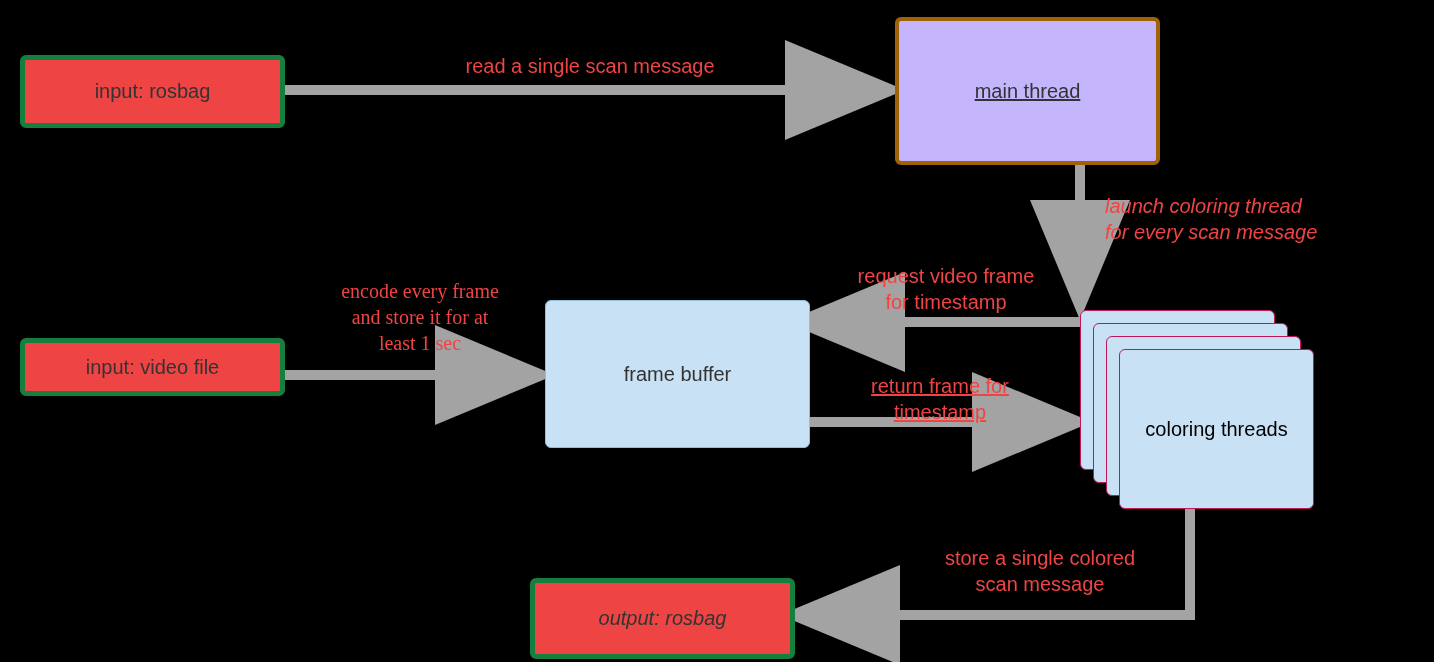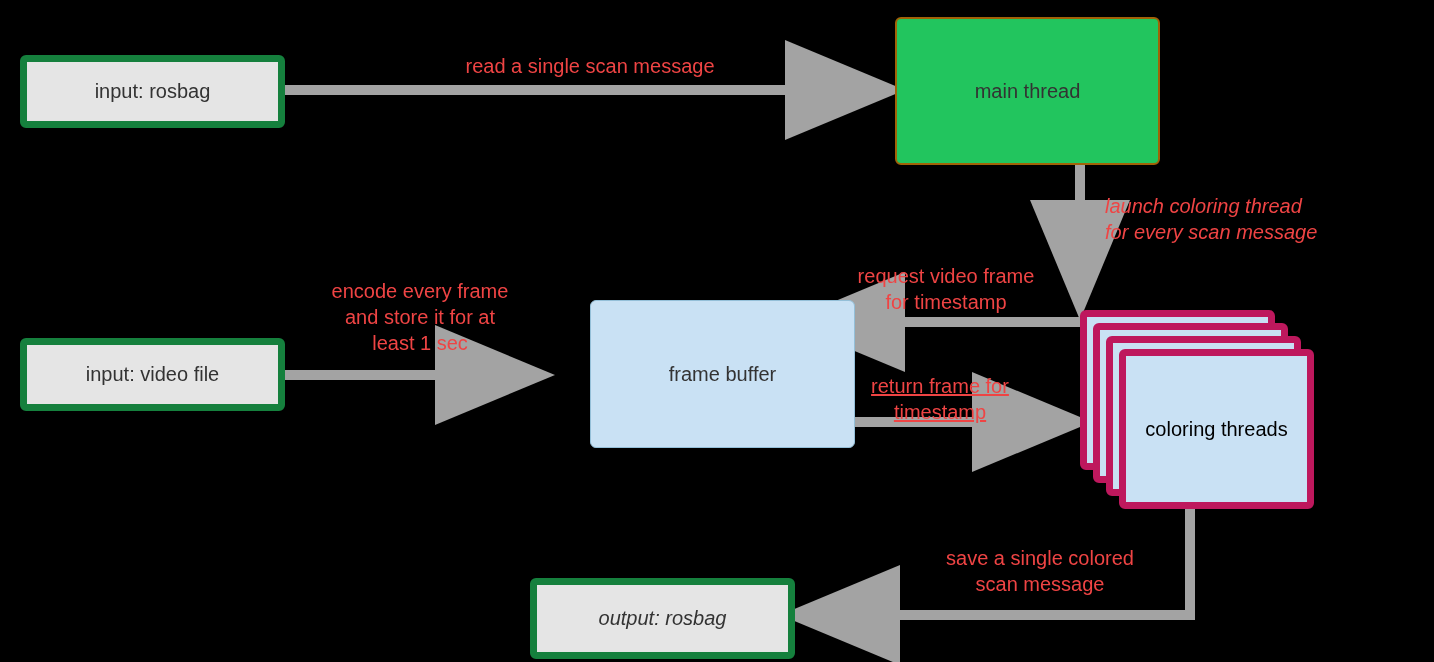--- a/index.html
+++ b/index.html
@@ -10,38 +10,38 @@
     body {
       background: #000;
       width: 1434px;
       height: 662px;
       position: relative;
       font-family: Arial, sans-serif;
       font-size: 20px;
     }
     .node {
       position: absolute;
-      background: #e5e5e5;
-      border: 7px solid #15803d;
+      background: #ef4444;
+      border: 5px solid #15803d;
       border-radius: 6px;
       display: flex;
       align-items: center;
       justify-content: center;
       text-align: center;
       color: #333;
       padding: 8px;
     }
     .node-main {
-      background: #22c55e;
-      border: 2px solid #a16207;
+      background: #c4b5fd;
+      border: 4px solid #a16207;
+      text-decoration: underline;
     }
     .node-blue {
       background: #c9e1f4;
       border: 1px solid #94bfd8;
-      margin-left: 45px;
     }
     .label {
       position: absolute;
       color: #ef4444;
       text-align: center;
       line-height: 1.3;
       white-space: pre-line;
     }
     svg.arrows {
       position: absolute;
@@ -50,21 +50,21 @@
       width: 1434px;
       height: 662px;
       pointer-events: none;
     }
     .stack {
       position: absolute;
     }
     .stack-card {
       position: absolute;
       background: #c9e1f4;
-      border: 7px solid #be185d;
+      border: 1px solid #be185d;
       border-radius: 6px;
     }
   </style>
 </head>
 <body>
 
 <svg class="arrows">
   <defs>
     <marker id="arrowhead" markerWidth="12" markerHeight="12" refX="10" refY="5" orient="auto">
       <polygon points="0 0, 12 5, 0 10" fill="#a3a3a3"></polygon>
@@ -85,21 +85,21 @@
 </svg>
 
 <div class="node" style="left:20px; top:55px; width:265px; height:73px;">
   <span>input: rosbag</span>
 </div>
 
 <div class="node node-main" style="left:895px; top:17px; width:265px; height:148px;">
   <span>main thread</span>
 </div>
 
-<div class="node" style="left:20px; top:338px; width:265px; height:73px;">
+<div class="node" style="left:20px; top:338px; width:265px; height:58px;">
   <span>input: video file</span>
 </div>
 
 <div class="node node-blue" style="left:545px; top:300px; width:265px; height:148px;">
   <span>frame buffer</span>
 </div>
 
 <div class="stack" style="left:1080px; top:310px; width:230px; height:200px;">
   <div class="stack-card" style="left:0px; top:0px; width:195px; height:160px;"></div>
   <div class="stack-card" style="left:13px; top:13px; width:195px; height:160px;"></div>
@@ -111,24 +111,24 @@
 
 <div class="node" style="left:530px; top:578px; width:265px; height:81px;font-style:italic;">
   <span>output: rosbag</span>
 </div>
 
 <div class="label" style="left:430px; top:53px; width:320px;">read a single scan message</div>
 
 <div class="label" style="left:1105px; top:193px; width:260px; text-align:left;font-style:italic;">launch coloring thread
 for every scan message</div>
 
-<div class="label" style="left:300px; top:278px; width:240px;">encode every frame
+<div class="label" style="left:300px; top:278px; width:240px;font-family:Liberation Serif, serif;">encode every frame
 and store it for at
 least 1 sec</div>
 
 <div class="label" style="left:836px; top:263px; width:220px;">request video frame
 for timestamp</div>
 
 <div class="label" style="left:830px; top:373px; width:220px;text-decoration:underline;">return frame for
 timestamp</div>
 
-<div class="label" style="left:910px; top:545px; width:260px;">save a single colored
+<div class="label" style="left:910px; top:545px; width:260px;">store a single colored
 scan message</div>
 
 </body></html>

